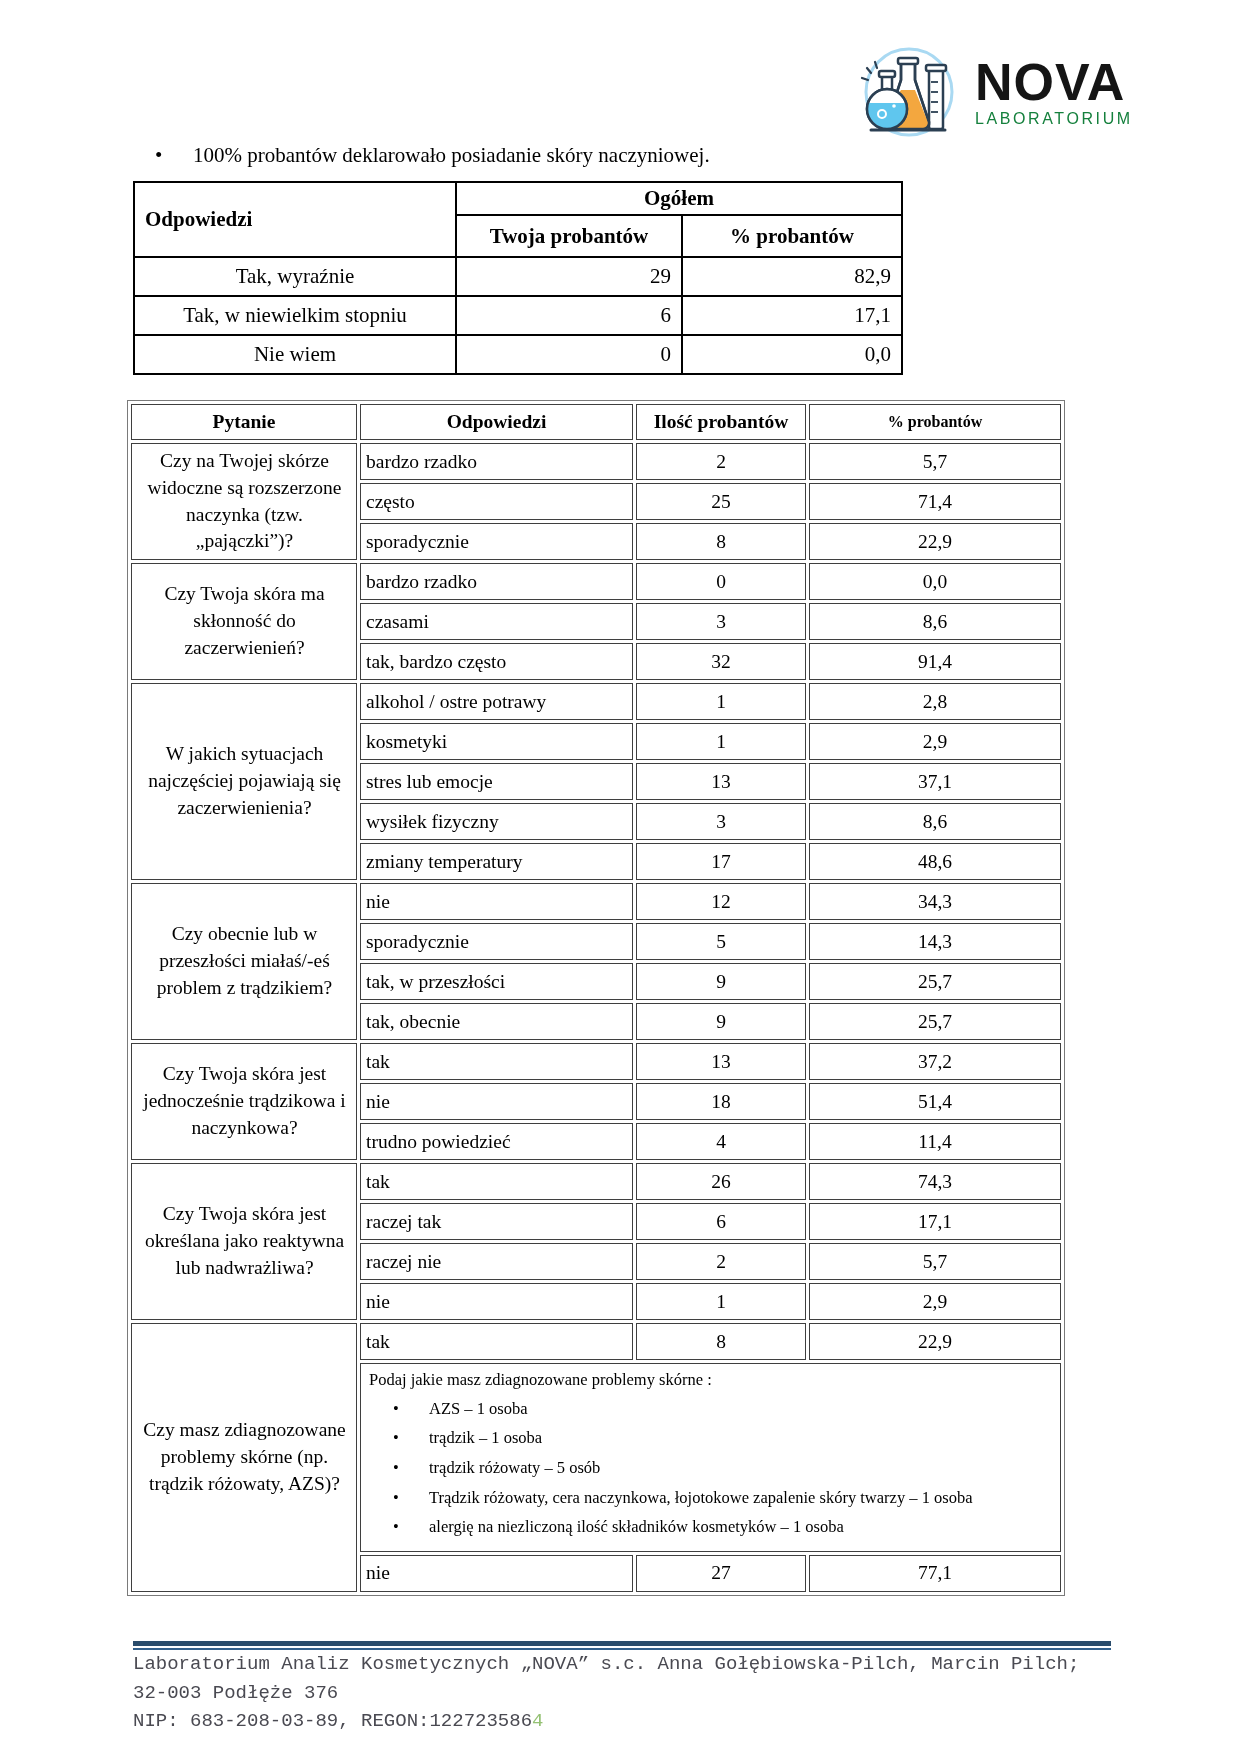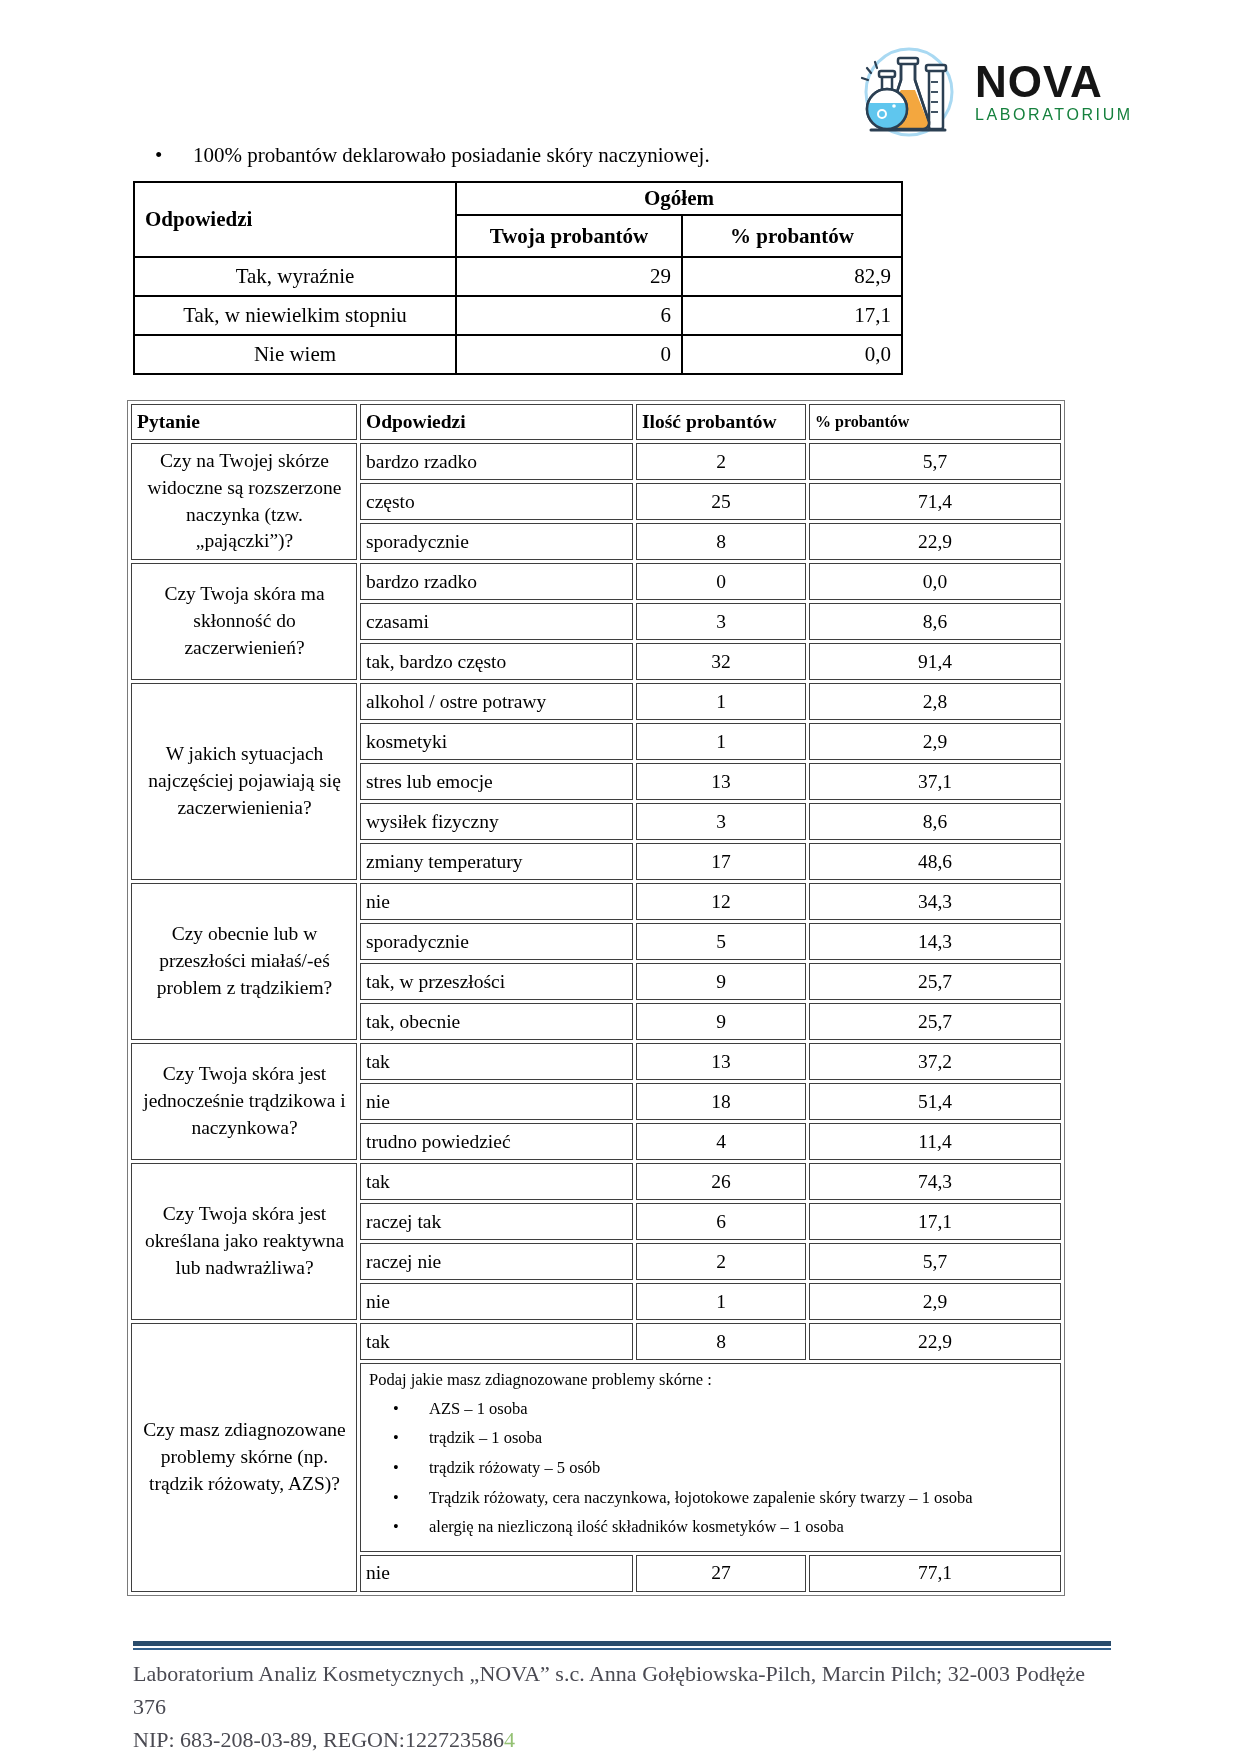--- a/index.html
+++ b/index.html
@@ -2,56 +2,56 @@
 <html lang="pl"><head>
 <meta charset="utf-8">
 <style>
   html,body{margin:0;padding:0;background:#ffffff;}
   body{width:1241px;height:1755px;position:relative;font-family:"Liberation Serif",serif;color:#000;}
   .page{position:relative;width:1241px;height:1755px;overflow:hidden;background:#fff;}
 
   
   .logo{position:absolute;top:42px;left:853px;display:flex;align-items:center;gap:10px;}
   .logo-text{display:flex;flex-direction:column;justify-content:center;font-family:"Liberation Sans",sans-serif;}
-  .logo-name{font-size:44px;font-weight:800;letter-spacing:1px;color:#151515;line-height:1;}
+  .logo-name{font-size:52px;font-weight:800;letter-spacing:1px;color:#151515;line-height:1;}
   .logo-sub{font-size:16px;color:#15803d;letter-spacing:2.6px;margin-top:3px;line-height:1;}
 
   
   .bullet-line{position:absolute;top:143px;left:155px;width:900px;font-size:21px;display:flex;}
   .bullet-dot{width:38px;font-size:21px;}
 
   
   .t1{position:absolute;top:181px;left:133px;border-collapse:collapse;width:768px;table-layout:fixed;font-size:21px;}
   .t1 th,.t1 td{border:2px solid #000;padding:2px 10px;}
   .t1 th{font-weight:bold;text-align:center;}
   .t1 .left{text-align:left;}
   .t1 .hrow1{height:33px;}
   .t1 .hrow2 th{height:36px;}
   .t1 tbody td{height:33px;text-align:right;}
   .t1 tbody td.left{text-align:center;}
 
   
   .t2{position:absolute;top:400px;left:127px;width:937px;table-layout:fixed;
       border-collapse:separate;border-spacing:3px;border:1px solid #7a7a7a;font-size:19.5px;}
   .t2 th,.t2 td{border:1px solid #3f3f3f;padding:3px 5px;background:#fff;}
-  .t2 thead th{font-weight:bold;text-align:left;height:28px;}
+  .t2 thead th{font-weight:bold;text-align:center;height:28px;}
   .t2 thead th.small{font-size:16px;}
   .t2 td.q{text-align:center;vertical-align:middle;padding-left:6px;line-height:1.38;}
   .t2 td.a{text-align:left;height:29px;vertical-align:middle;}
   .t2 td.c{text-align:center;height:29px;vertical-align:middle;}
   .t2 td.note{font-size:16.5px;line-height:1.25;padding:4px 8px;vertical-align:top;}
   .note-intro{margin:2px 0 8px 0;}
   .note-item{position:relative;padding-left:60px;margin:0 0 9px 0;}
   .note-item::before{content:"\2022";position:absolute;left:24px;top:0;}
 
   
   .footer{position:absolute;top:1641px;left:133px;width:978px;}
   .footer-rule-top{border-top:5px solid #2a4c6b;}
   .footer-rule-bot{border-top:2px solid #33608b;margin-top:2px;}
-  .footer-text{margin-top:7px;font-size:22px;color:#4a4a52;line-height:1.5;}
+  .footer-text{font-size:19px;color:#4a4a52;line-height:1.5;font-family:Liberation Mono, monospace;}
   .footer-line2{display:flex;justify-content:flex-start;}
   .page-number{color:#94c173;}
 </style>
 </head>
 <body>
 
 <div class="page">
 
   <div class="logo">
     <svg width="112" height="98" viewBox="0 0 112 98">

